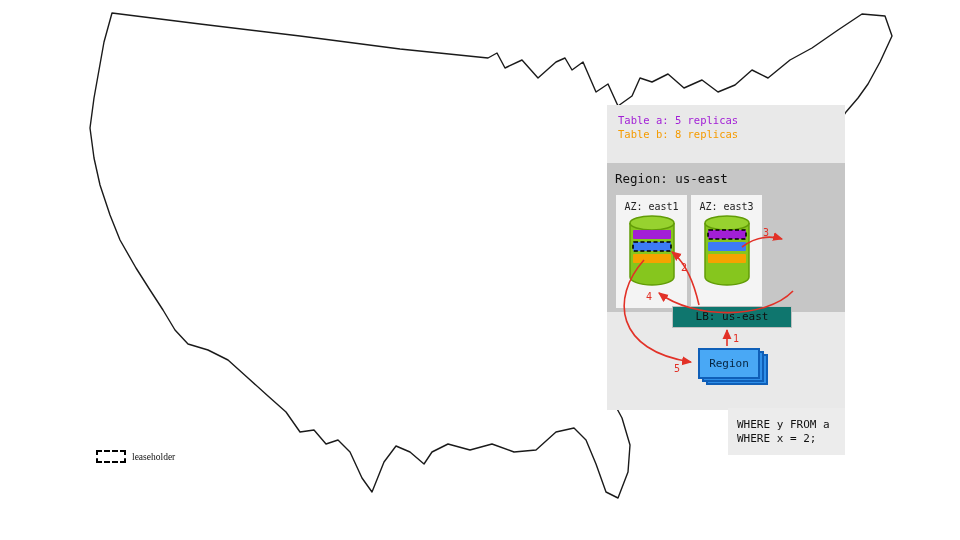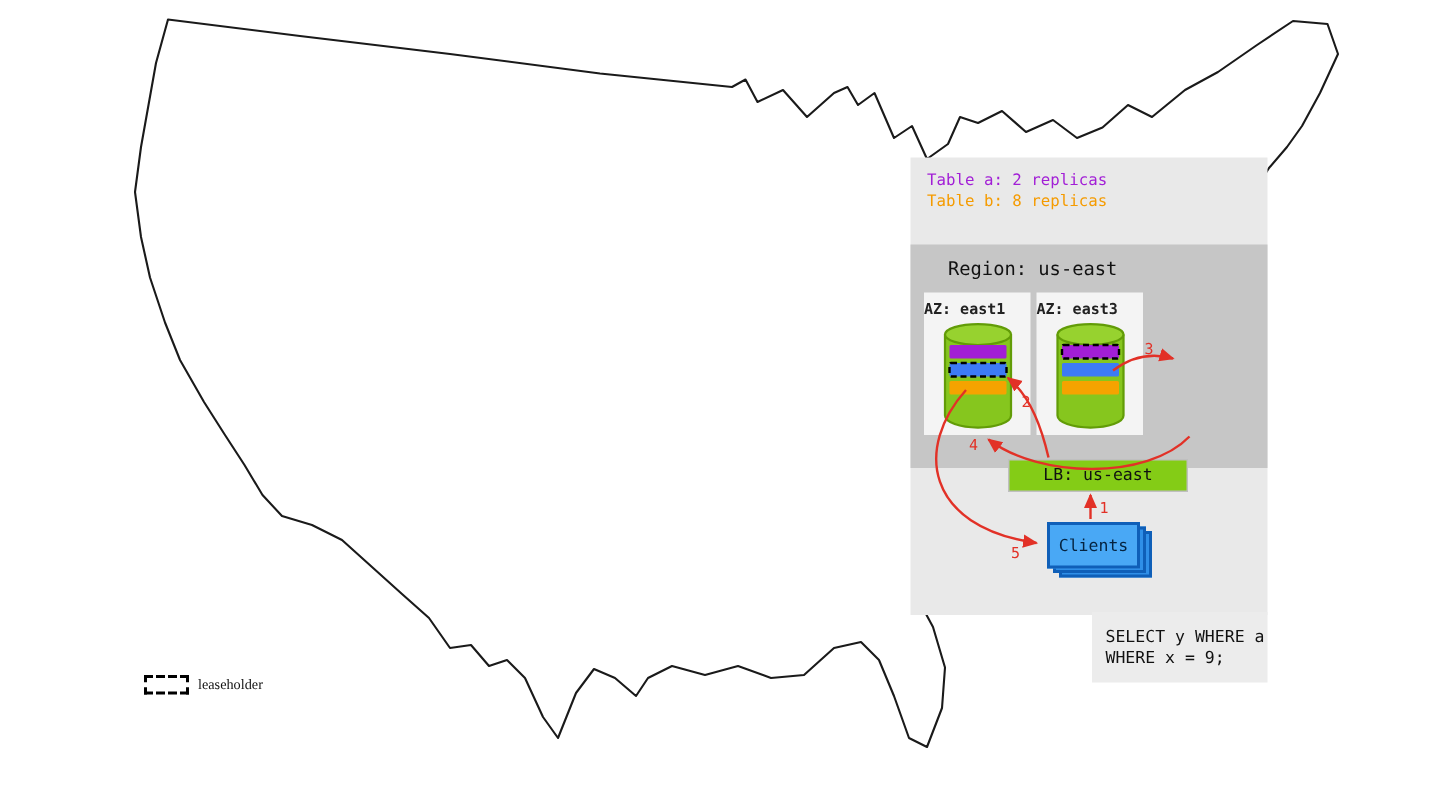--- a/index.html
+++ b/index.html
@@ -5,32 +5,32 @@
   html,body{margin:0;padding:0;background:#fff;}
   #screen{position:relative;width:960px;height:540px;background:#ffffff;overflow:hidden;
           font-family:"DejaVu Sans Mono","Liberation Mono",monospace;}
   #map-svg{position:absolute;left:0;top:0;z-index:0;}
   .overlay-panel{position:absolute;left:607px;top:105px;width:238px;height:305px;
                  background:#e9e9e9;z-index:1;}
   .legend{padding:8px 0 0 11px;}
   .legend-line{font-size:10.5px;line-height:14px;white-space:pre;}
   .c-purple{color:#a21fd6;} .c-blue{color:#3d7bf5;} .c-orange{color:#f59b00;}
   .region{position:absolute;left:0;top:58px;width:238px;height:149px;background:#c6c6c6;}
-  .region-title{font-size:12.5px;color:#111;padding:8px 0 0 25px;}
+  .region-title{font-size:12.5px;color:#111;padding:8px 0 0 8px;}
   .az-row{position:absolute;left:9px;top:32px;display:flex;gap:4px;}
-  .az{width:71px;height:95px;background:#f4f4f4;font-weight:bold;}
+  .az{width:71px;height:113px;background:#f4f4f4;text-align:center;}
   .az-label{font-size:10px;color:#222;padding-top:6px;}
   .cyl{display:block;margin:2px auto 0 auto;}
   .cyl-body{fill:#86c61e;stroke:#629c07;stroke-width:1.5;}
   .cyl-top{fill:#97d22f;stroke:#629c07;stroke-width:1.5;}
   .bar-table-a{fill:#a21fd6;}
   .bar-index-a{fill:#3d7bf5;}
   .bar-table-b{fill:#f5a300;}
   .leaseholder{stroke:#000;stroke-width:1.6;stroke-dasharray:4 2.5;}
-  .lb-box{position:absolute;left:65px;top:201px;width:118px;height:20px;background:#84cc16;
+  .lb-box{position:absolute;left:65px;top:201px;width:118px;height:20px;background:#0f766e;
           border:1px solid #bfbfbf;font-size:11px;line-height:20px;text-align:center;color:#111;}
   .clients{position:absolute;left:91px;top:243px;width:70px;height:38px;}
   .clients .layer{position:absolute;width:58px;height:27px;background:#2f8fe8;border:2px solid #0f5fb8;}
   .clients .l1{left:8px;top:6px;}
   .clients .l2{left:4px;top:3px;}
   .clients .l0{left:0;top:0;background:#49a8f5;font-size:11px;line-height:27px;
                text-align:center;color:#05233f;}
   .sql-box{position:absolute;left:728px;top:408px;width:117px;height:47px;background:#ececec;
            font-size:11px;line-height:14px;color:#111;box-sizing:border-box;padding:10px 0 0 9px;z-index:1;}
   .lh-legend{position:absolute;left:96px;top:450px;display:flex;align-items:center;gap:6px;z-index:1;}
@@ -54,21 +54,21 @@
          L648,368 L630,388 L615,405 L622,418 L630,445 L628,472 L618,498 L606,492 L596,464 L586,440
          L574,428 L556,432 L536,450 L514,452 L492,444 L470,450 L448,444 L432,452 L424,464 L410,452
          L396,446 L384,462 L372,492 L362,478 L350,452 L338,440 L326,444 L314,430 L300,432 L286,412
          L268,396 L248,378 L228,360 L208,350 L188,344 L175,330 L163,310 L150,290 L136,268 L120,240
          L110,215 L100,185 L94,158 L90,128 L94,98 L99,70 L104,42 Z" fill="#ffffff" stroke="#1a1a1a" stroke-width="1.4" stroke-linejoin="round"></path>
   </svg>
 
   <div class="overlay-panel">
 
     <div class="legend">
-      <div class="legend-line c-purple">Table a: 2 replicas</div>
+      <div class="legend-line c-purple">Table a: 5 replicas</div>
       <div class="legend-line c-orange">Table b: 8 replicas</div>
     </div>
 
     <div class="region">
       <div class="region-title">Region: us-east</div>
 
       <div class="az-row">
 
         <div class="az">
           <div class="az-label">AZ: east1</div>
@@ -94,28 +94,28 @@
         </div>
 
       </div>
     </div>
 
     <div class="lb-box">LB: us-east</div>
 
     <div class="clients">
       <div class="layer l1"></div>
       <div class="layer l2"></div>
-      <div class="layer l0">Clients</div>
+      <div class="layer l0">Region</div>
     </div>
 
   </div>
 
   <div class="sql-box">
-    <div>SELECT y WHERE a</div>
-    <div>WHERE x = 9;</div>
+    <div>WHERE y FROM a</div>
+    <div>WHERE x = 2;</div>
   </div>
 
   <div class="lh-legend">
     <div class="lh-swatch"></div>
     <div class="lh-label">leaseholder</div>
   </div>
 
   <svg id="arrow-svg" width="960" height="540" viewBox="0 0 960 540">
     <defs>
       <marker id="arr" viewBox="0 0 10 10" refX="8" refY="5" markerWidth="7" markerHeight="7" orient="auto-start-reverse">

